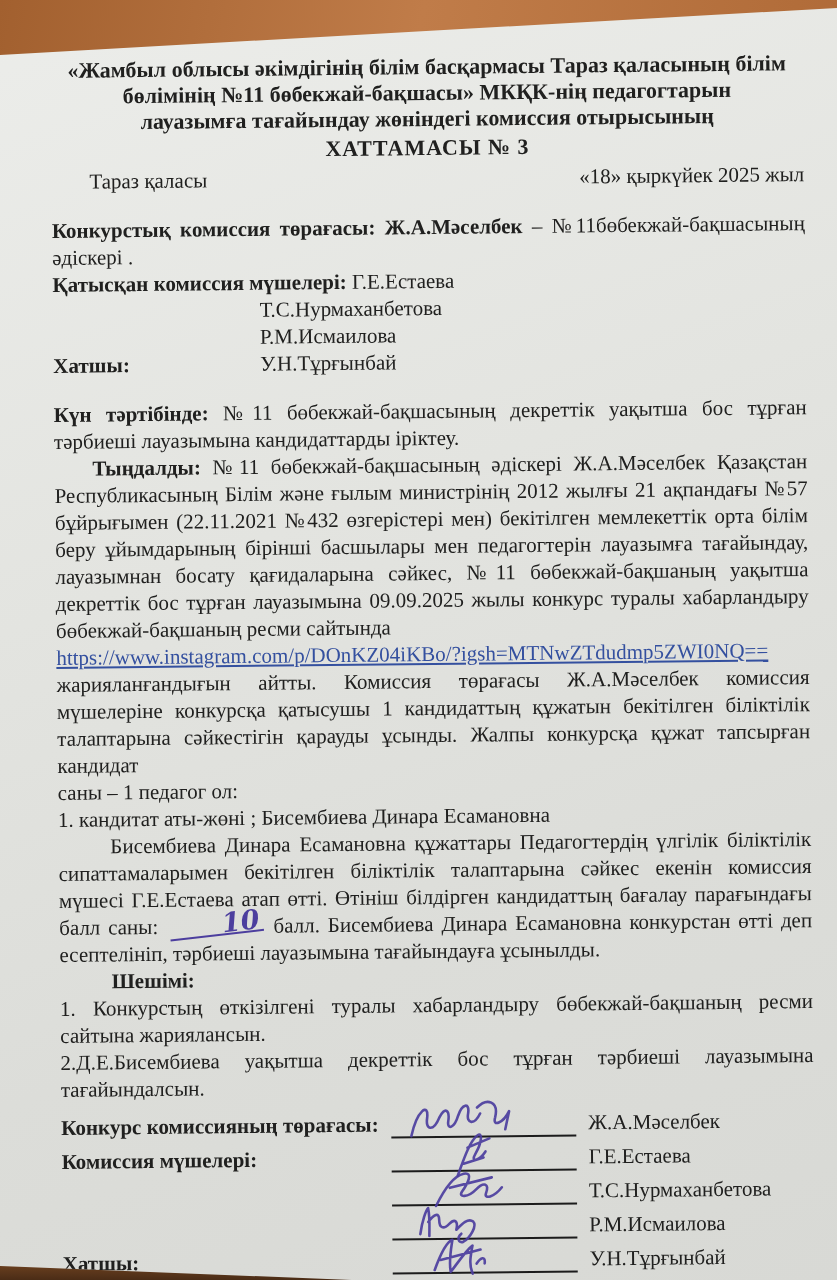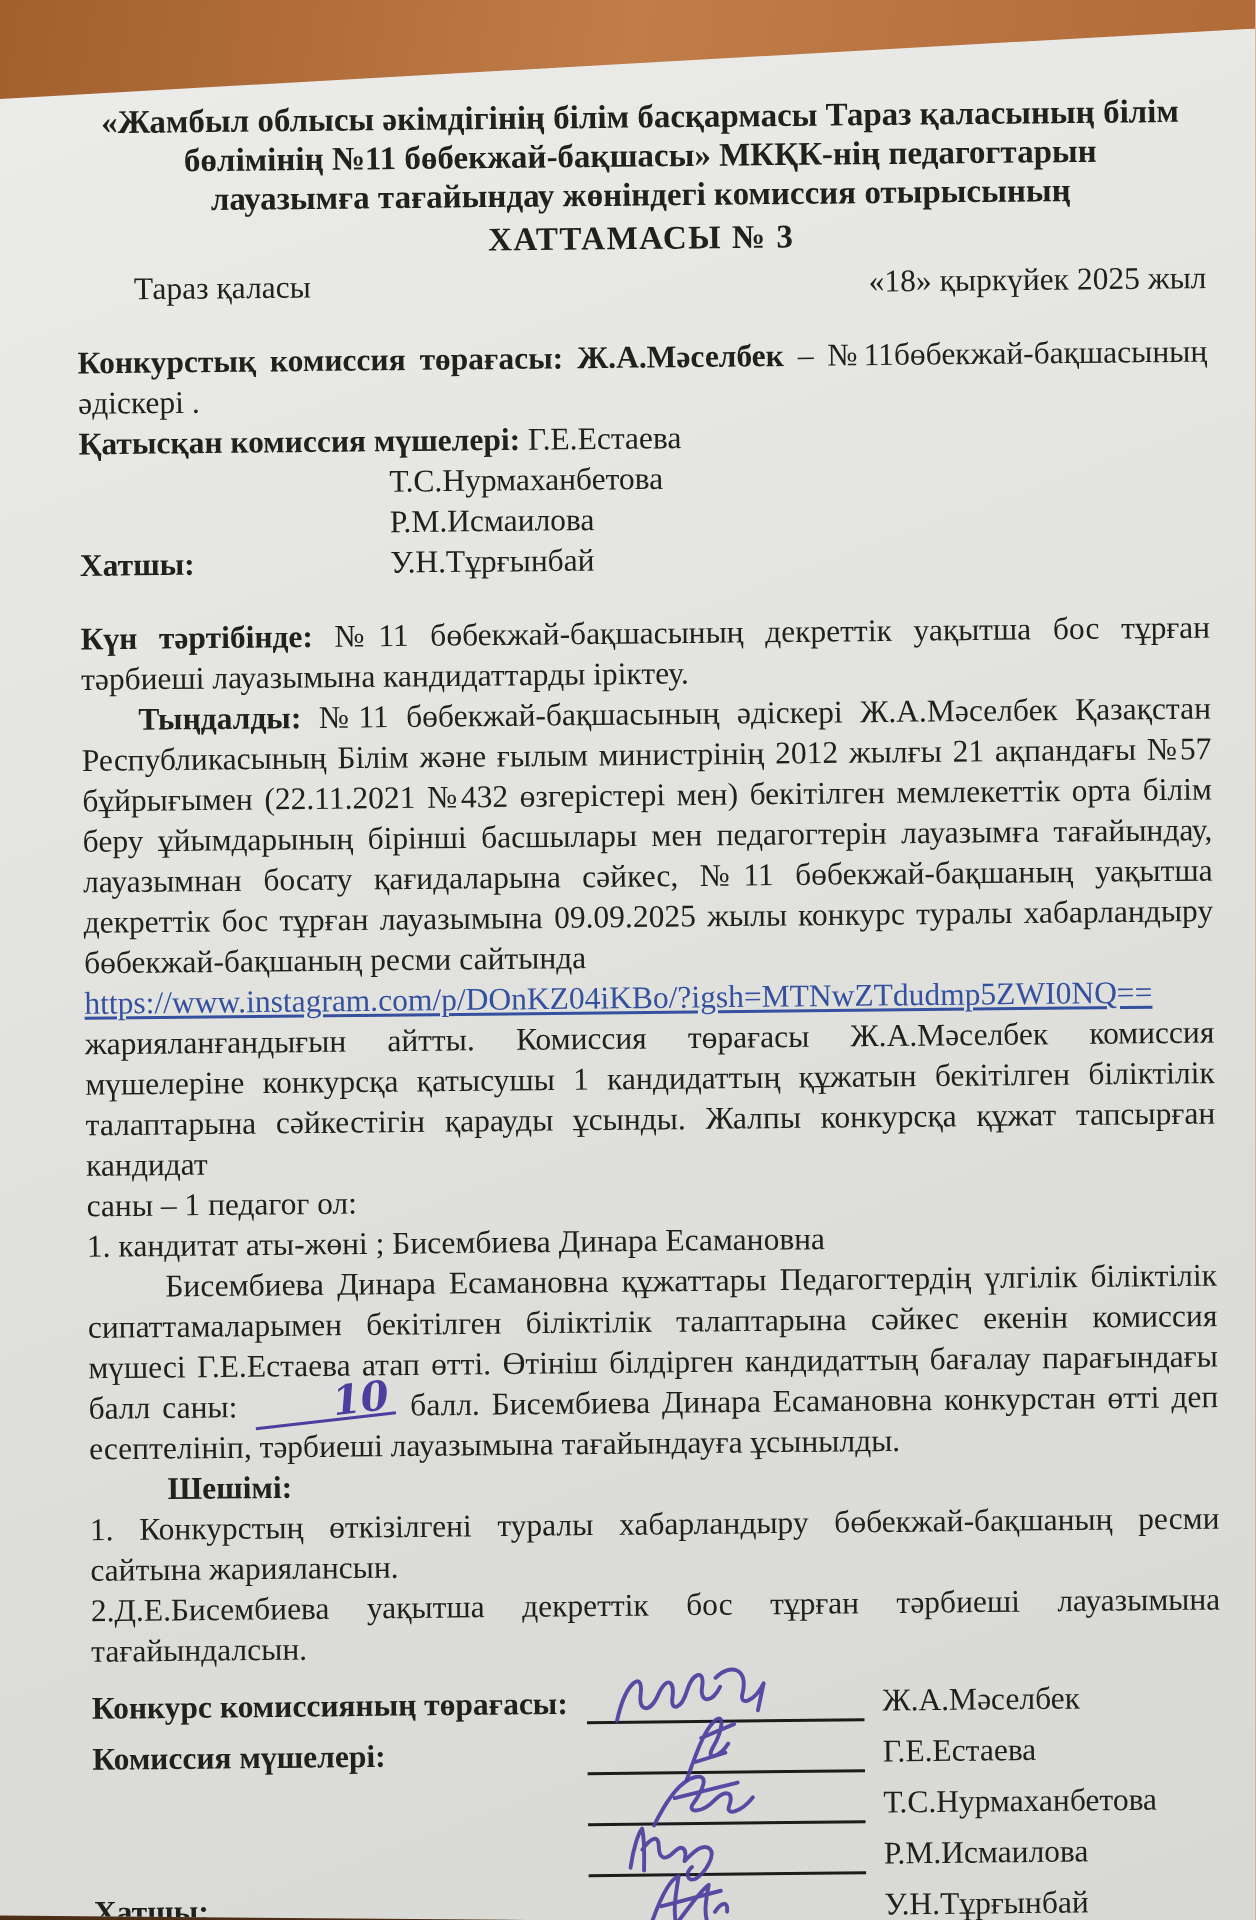--- a/index.html
+++ b/index.html
@@ -11,21 +11,20 @@
     background: linear-gradient(100deg, #a2602f 0%, #c07c49 40%, #b26d3a 75%, #a96233 100%);
   }
   .table-dark-strip {
     position: absolute; left: 0; bottom: 0; width: 430px; height: 30px;
     background: linear-gradient(#8a5328, #4a2c16);
   }
   .paper {
     position: absolute; inset: 0;
     background: linear-gradient(160deg, #ecedea 0%, #e3e4e0 40%, #dcddd9 70%, #d8d9d5 100%);
     clip-path: polygon(0 55px, 100% 8px, 100% 100%, 42% 100%, 0 1266px);
-    margin-top: 11px;
   }
   .doc {
     position: absolute; left: 50px; right: 34px; top: 54px;
     color: #20201f;
     font-size: 21px; line-height: 27px;
     transform: rotate(-0.6deg);
     transform-origin: 50% 0;
   }
   .b { font-weight: bold; }
   .just { text-align: justify; }

